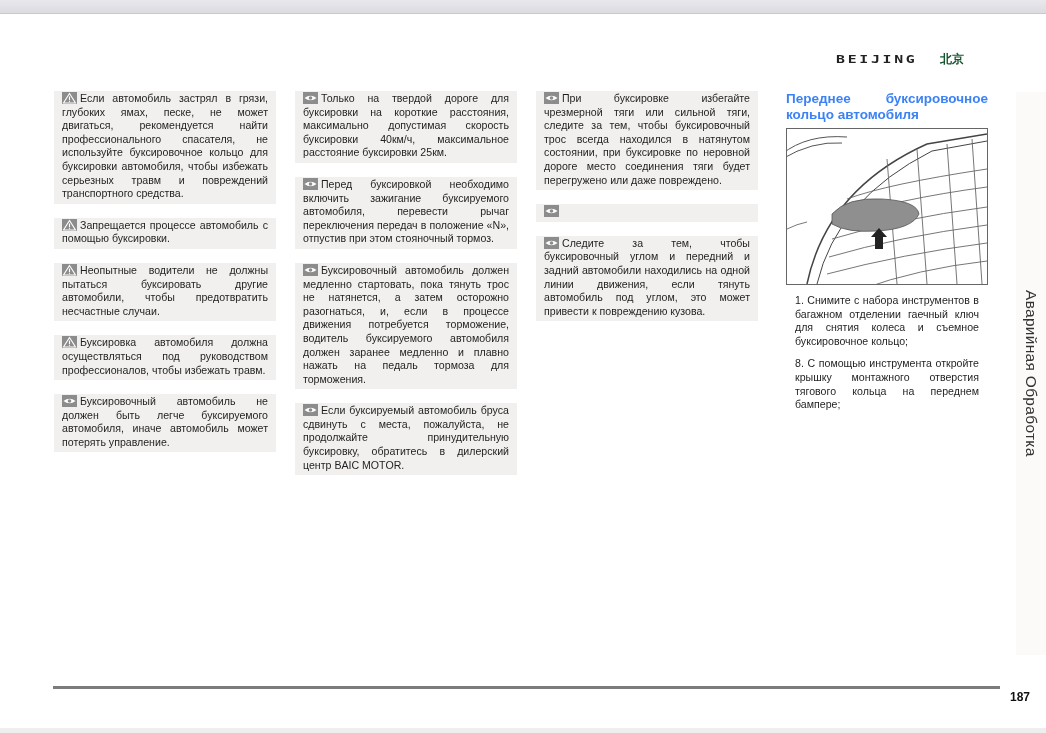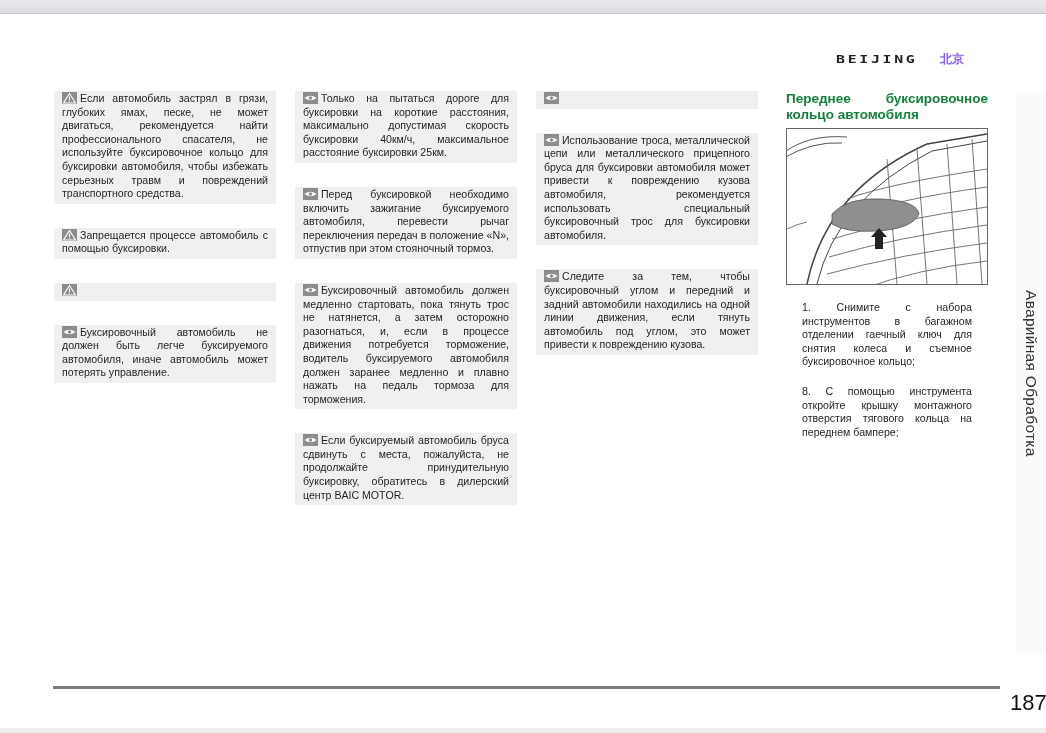--- a/index.html
+++ b/index.html
@@ -20,61 +20,61 @@
   }
   .brand {
     position:absolute; left:836px; top:52px; height:14px;
     display:flex; align-items:center; gap:10px;
   }
   .brand-latin {
     font-family:"DejaVu Sans Mono", monospace; font-size:11px; letter-spacing:2px;
     color:#222; font-weight:bold; transform:scaleX(1.35); transform-origin:left center;
     display:inline-block; width:70px;
   }
-  .brand-cn { font-size:12px; font-weight:bold; color:#8b5cf6; margin-left:24px; }
+  .brand-cn { font-size:12px; font-weight:bold; color:#14532d; margin-left:24px; }
   .sidestrip {
     position:absolute; left:1016px; top:92px; width:30px; height:563px;
     background:#fbfaf8;
   }
   .side-title {
     position:absolute; left:1016px; top:92px; width:30px; height:563px;
     display:flex; align-items:center; justify-content:center;
   }
   .side-title span {
     writing-mode:vertical-rl; font-size:15.5px; color:#333; letter-spacing:0.3px;
   }
   .col { position:absolute; top:91px; width:222px; }
   .col1 { left:54px; }
   .col2 { left:295px; }
   .col3 { left:536px; }
   .box {
-    background:#f1f0ee; padding:1px 8px 3px 8px; margin-bottom:24px;
+    background:#f1f0ee; padding:1px 8px 3px 8px; margin-bottom:14px;
     font-size:10.6px; line-height:13.6px; text-align:justify; color:#1f1f1f;
   }
   .icon {
     display:inline-block; width:15px; height:12px; vertical-align:-2px;
     background:#8c8c8c; margin-right:3px; position:relative;
   }
   .icon svg { position:absolute; left:0; top:0; }
   .col4 { position:absolute; left:786px; top:91px; width:202px; }
   .h-title {
-    font-size:13.5px; font-weight:bold; color:#15803d; line-height:16px;
+    font-size:13.5px; font-weight:bold; color:#3b82f6; line-height:16px;
     text-align:justify; text-align-last:left;
   }
   .diagram {
     margin-top:5px; width:200px; height:155px; border:1px solid #666; background:#fff;
     position:relative; overflow:hidden;
   }
   .steps { margin-top:8px; font-size:10.6px; line-height:13.6px; text-align:justify; color:#1f1f1f; }
-  .steps p { margin:16px; }
+  .steps p { margin:9px; }
   .footline {
     position:absolute; left:53px; top:686px; width:947px; height:3px; background:#7c7c7c;
   }
   .pagenum {
-    position:absolute; left:1010px; top:690px; font-size:22px; color:#111;
+    position:absolute; left:1010px; top:690px; font-size:12px; color:#111;font-weight:bold;
   }
 </style>
 </head>
 <body>
 
 <div class="topbar"></div>
 
 <div class="brand">
   <span class="brand-latin">BEIJING</span>
   <span class="brand-cn">北京</span>
@@ -98,69 +98,76 @@
           <polygon points="7.5,1.5 13.5,11 1.5,11" fill="none" stroke="#fff" stroke-width="1.1"></polygon>
           <line x1="7.5" y1="4.5" x2="7.5" y2="8.3" stroke="#fff" stroke-width="1.1"></line>
           <circle cx="7.5" cy="9.6" r="0.6" fill="#fff"></circle>
         </svg></span><span>Запрещается процессе автомобиль с помощью буксировки.</span>
   </div>
   <div class="box">
     <span class="icon"><svg width="15" height="12" viewBox="0 0 15 12">
           <polygon points="7.5,1.5 13.5,11 1.5,11" fill="none" stroke="#fff" stroke-width="1.1"></polygon>
           <line x1="7.5" y1="4.5" x2="7.5" y2="8.3" stroke="#fff" stroke-width="1.1"></line>
           <circle cx="7.5" cy="9.6" r="0.6" fill="#fff"></circle>
+        </svg></span><span>Неопытные водители не должны пытаться буксировать другие автомобили, чтобы предотвратить несчастные случаи.</span>
+  </div>
+  <div class="box">
+    <span class="icon"><svg width="15" height="12" viewBox="0 0 15 12">
+          <polygon points="7.5,1.5 13.5,11 1.5,11" fill="none" stroke="#fff" stroke-width="1.1"></polygon>
+          <line x1="7.5" y1="4.5" x2="7.5" y2="8.3" stroke="#fff" stroke-width="1.1"></line>
+          <circle cx="7.5" cy="9.6" r="0.6" fill="#fff"></circle>
+        </svg></span><span>Буксировка автомобиля должна осуществляться под руководством профессионалов, чтобы избежать травм.</span>
+  </div>
+  <div class="box">
+    <span class="icon"><svg width="15" height="12" viewBox="0 0 15 12">
+          <path d="M1.5,6 Q7.5,1.5 13.5,6 Q7.5,10.5 1.5,6Z" fill="#fff"></path>
+          <circle cx="7.5" cy="6" r="1.8" fill="#8c8c8c"></circle>
+        </svg></span><span>Буксировочный автомобиль не должен быть легче буксируемого автомобиля, иначе автомобиль может потерять управление.</span>
+  </div>
+</div>
+
+<div class="col col2">
+  <div class="box">
+    <span class="icon"><svg width="15" height="12" viewBox="0 0 15 12">
+          <path d="M1.5,6 Q7.5,1.5 13.5,6 Q7.5,10.5 1.5,6Z" fill="#fff"></path>
+          <circle cx="7.5" cy="6" r="1.8" fill="#8c8c8c"></circle>
+        </svg></span><span>Только на твердой дороге для буксировки на короткие расстояния, максимально допустимая скорость буксировки 40км/ч, максимальное расстояние буксировки 25км.</span>
+  </div>
+  <div class="box">
+    <span class="icon"><svg width="15" height="12" viewBox="0 0 15 12">
+          <path d="M1.5,6 Q7.5,1.5 13.5,6 Q7.5,10.5 1.5,6Z" fill="#fff"></path>
+          <circle cx="7.5" cy="6" r="1.8" fill="#8c8c8c"></circle>
+        </svg></span><span>Перед буксировкой необходимо включить зажигание буксируемого автомобиля, перевести рычаг переключения передач в положение «N», отпустив при этом стояночный тормоз.</span>
+  </div>
+  <div class="box">
+    <span class="icon"><svg width="15" height="12" viewBox="0 0 15 12">
+          <path d="M1.5,6 Q7.5,1.5 13.5,6 Q7.5,10.5 1.5,6Z" fill="#fff"></path>
+          <circle cx="7.5" cy="6" r="1.8" fill="#8c8c8c"></circle>
+        </svg></span><span>Буксировочный автомобиль должен медленно стартовать, пока тянуть трос не натянется, а затем осторожно разогнаться, и, если в процессе движения потребуется торможение, водитель буксируемого автомобиля должен заранее медленно и плавно нажать на педаль тормоза для торможения.</span>
+  </div>
+  <div class="box">
+    <span class="icon"><svg width="15" height="12" viewBox="0 0 15 12">
+          <path d="M1.5,6 Q7.5,1.5 13.5,6 Q7.5,10.5 1.5,6Z" fill="#fff"></path>
+          <circle cx="7.5" cy="6" r="1.8" fill="#8c8c8c"></circle>
+        </svg></span><span>Если буксируемый автомобиль бруса сдвинуть с места, пожалуйста, не продолжайте принудительную буксировку, обратитесь в дилерский центр BAIC MOTOR.</span>
+  </div>
+</div>
+
+<div class="col col3">
+  <div class="box">
+    <span class="icon"><svg width="15" height="12" viewBox="0 0 15 12">
+          <path d="M1.5,6 Q7.5,1.5 13.5,6 Q7.5,10.5 1.5,6Z" fill="#fff"></path>
+          <circle cx="7.5" cy="6" r="1.8" fill="#8c8c8c"></circle>
+        </svg></span><span>При буксировке избегайте чрезмерной тяги или сильной тяги, следите за тем, чтобы буксировочный трос всегда находился в натянутом состоянии, при буксировке по неровной дороге место соединения тяги будет перегружено или даже повреждено.</span>
+  </div>
+  <div class="box">
+    <span class="icon"><svg width="15" height="12" viewBox="0 0 15 12">
+          <path d="M1.5,6 Q7.5,1.5 13.5,6 Q7.5,10.5 1.5,6Z" fill="#fff"></path>
+          <circle cx="7.5" cy="6" r="1.8" fill="#8c8c8c"></circle>
         </svg></span>
-  </div>
-  <div class="box">
-    <span class="icon"><svg width="15" height="12" viewBox="0 0 15 12">
-          <path d="M1.5,6 Q7.5,1.5 13.5,6 Q7.5,10.5 1.5,6Z" fill="#fff"></path>
-          <circle cx="7.5" cy="6" r="1.8" fill="#8c8c8c"></circle>
-        </svg></span><span>Буксировочный автомобиль не должен быть легче буксируемого автомобиля, иначе автомобиль может потерять управление.</span>
-  </div>
-</div>
-
-<div class="col col2">
-  <div class="box">
-    <span class="icon"><svg width="15" height="12" viewBox="0 0 15 12">
-          <path d="M1.5,6 Q7.5,1.5 13.5,6 Q7.5,10.5 1.5,6Z" fill="#fff"></path>
-          <circle cx="7.5" cy="6" r="1.8" fill="#8c8c8c"></circle>
-        </svg></span><span>Только на пытаться дороге для буксировки на короткие расстояния, максимально допустимая скорость буксировки 40км/ч, максимальное расстояние буксировки 25км.</span>
-  </div>
-  <div class="box">
-    <span class="icon"><svg width="15" height="12" viewBox="0 0 15 12">
-          <path d="M1.5,6 Q7.5,1.5 13.5,6 Q7.5,10.5 1.5,6Z" fill="#fff"></path>
-          <circle cx="7.5" cy="6" r="1.8" fill="#8c8c8c"></circle>
-        </svg></span><span>Перед буксировкой необходимо включить зажигание буксируемого автомобиля, перевести рычаг переключения передач в положение «N», отпустив при этом стояночный тормоз.</span>
-  </div>
-  <div class="box">
-    <span class="icon"><svg width="15" height="12" viewBox="0 0 15 12">
-          <path d="M1.5,6 Q7.5,1.5 13.5,6 Q7.5,10.5 1.5,6Z" fill="#fff"></path>
-          <circle cx="7.5" cy="6" r="1.8" fill="#8c8c8c"></circle>
-        </svg></span><span>Буксировочный автомобиль должен медленно стартовать, пока тянуть трос не натянется, а затем осторожно разогнаться, и, если в процессе движения потребуется торможение, водитель буксируемого автомобиля должен заранее медленно и плавно нажать на педаль тормоза для торможения.</span>
-  </div>
-  <div class="box">
-    <span class="icon"><svg width="15" height="12" viewBox="0 0 15 12">
-          <path d="M1.5,6 Q7.5,1.5 13.5,6 Q7.5,10.5 1.5,6Z" fill="#fff"></path>
-          <circle cx="7.5" cy="6" r="1.8" fill="#8c8c8c"></circle>
-        </svg></span><span>Если буксируемый автомобиль бруса сдвинуть с места, пожалуйста, не продолжайте принудительную буксировку, обратитесь в дилерский центр BAIC MOTOR.</span>
-  </div>
-</div>
-
-<div class="col col3">
-  <div class="box">
-    <span class="icon"><svg width="15" height="12" viewBox="0 0 15 12">
-          <path d="M1.5,6 Q7.5,1.5 13.5,6 Q7.5,10.5 1.5,6Z" fill="#fff"></path>
-          <circle cx="7.5" cy="6" r="1.8" fill="#8c8c8c"></circle>
-        </svg></span>
-  </div>
-  <div class="box">
-    <span class="icon"><svg width="15" height="12" viewBox="0 0 15 12">
-          <path d="M1.5,6 Q7.5,1.5 13.5,6 Q7.5,10.5 1.5,6Z" fill="#fff"></path>
-          <circle cx="7.5" cy="6" r="1.8" fill="#8c8c8c"></circle>
-        </svg></span><span>Использование троса, металлической цепи или металлического прицепного бруса для буксировки автомобиля может привести к повреждению кузова автомобиля, рекомендуется использовать специальный буксировочный трос для буксировки автомобиля.</span>
   </div>
   <div class="box">
     <span class="icon"><svg width="15" height="12" viewBox="0 0 15 12">
           <path d="M1.5,6 Q7.5,1.5 13.5,6 Q7.5,10.5 1.5,6Z" fill="#fff"></path>
           <circle cx="7.5" cy="6" r="1.8" fill="#8c8c8c"></circle>
         </svg></span><span>Следите за тем, чтобы буксировочный углом и передний и задний автомобили находились на одной линии движения, если тянуть автомобиль под углом, это может привести к повреждению кузова.</span>
   </div>
 </div>
 
 <div class="col4">

